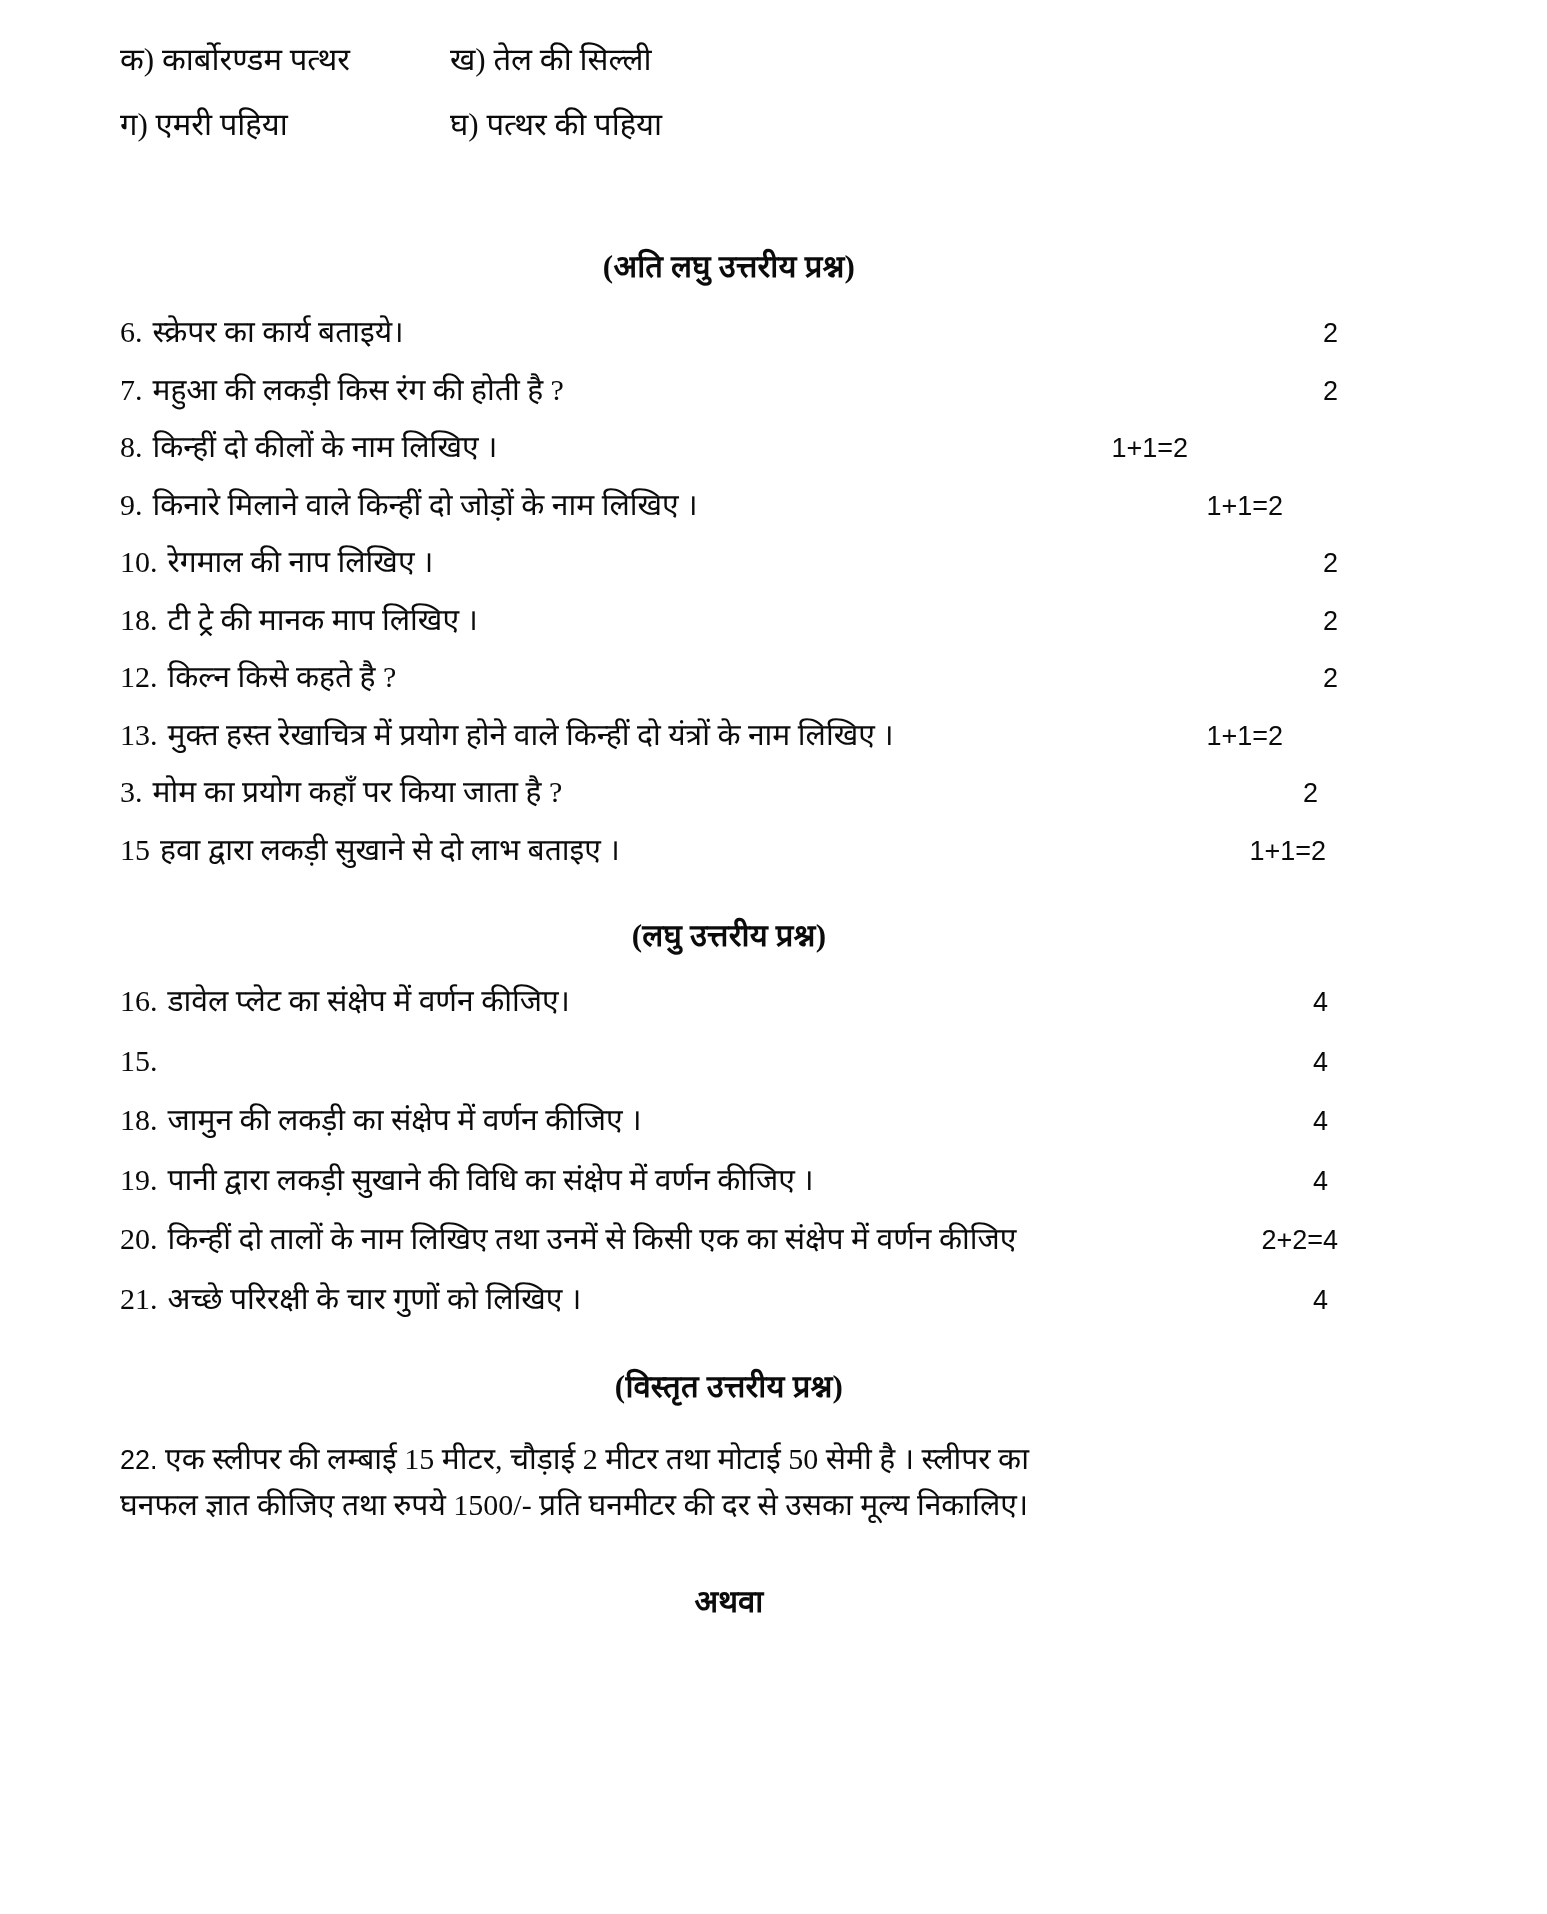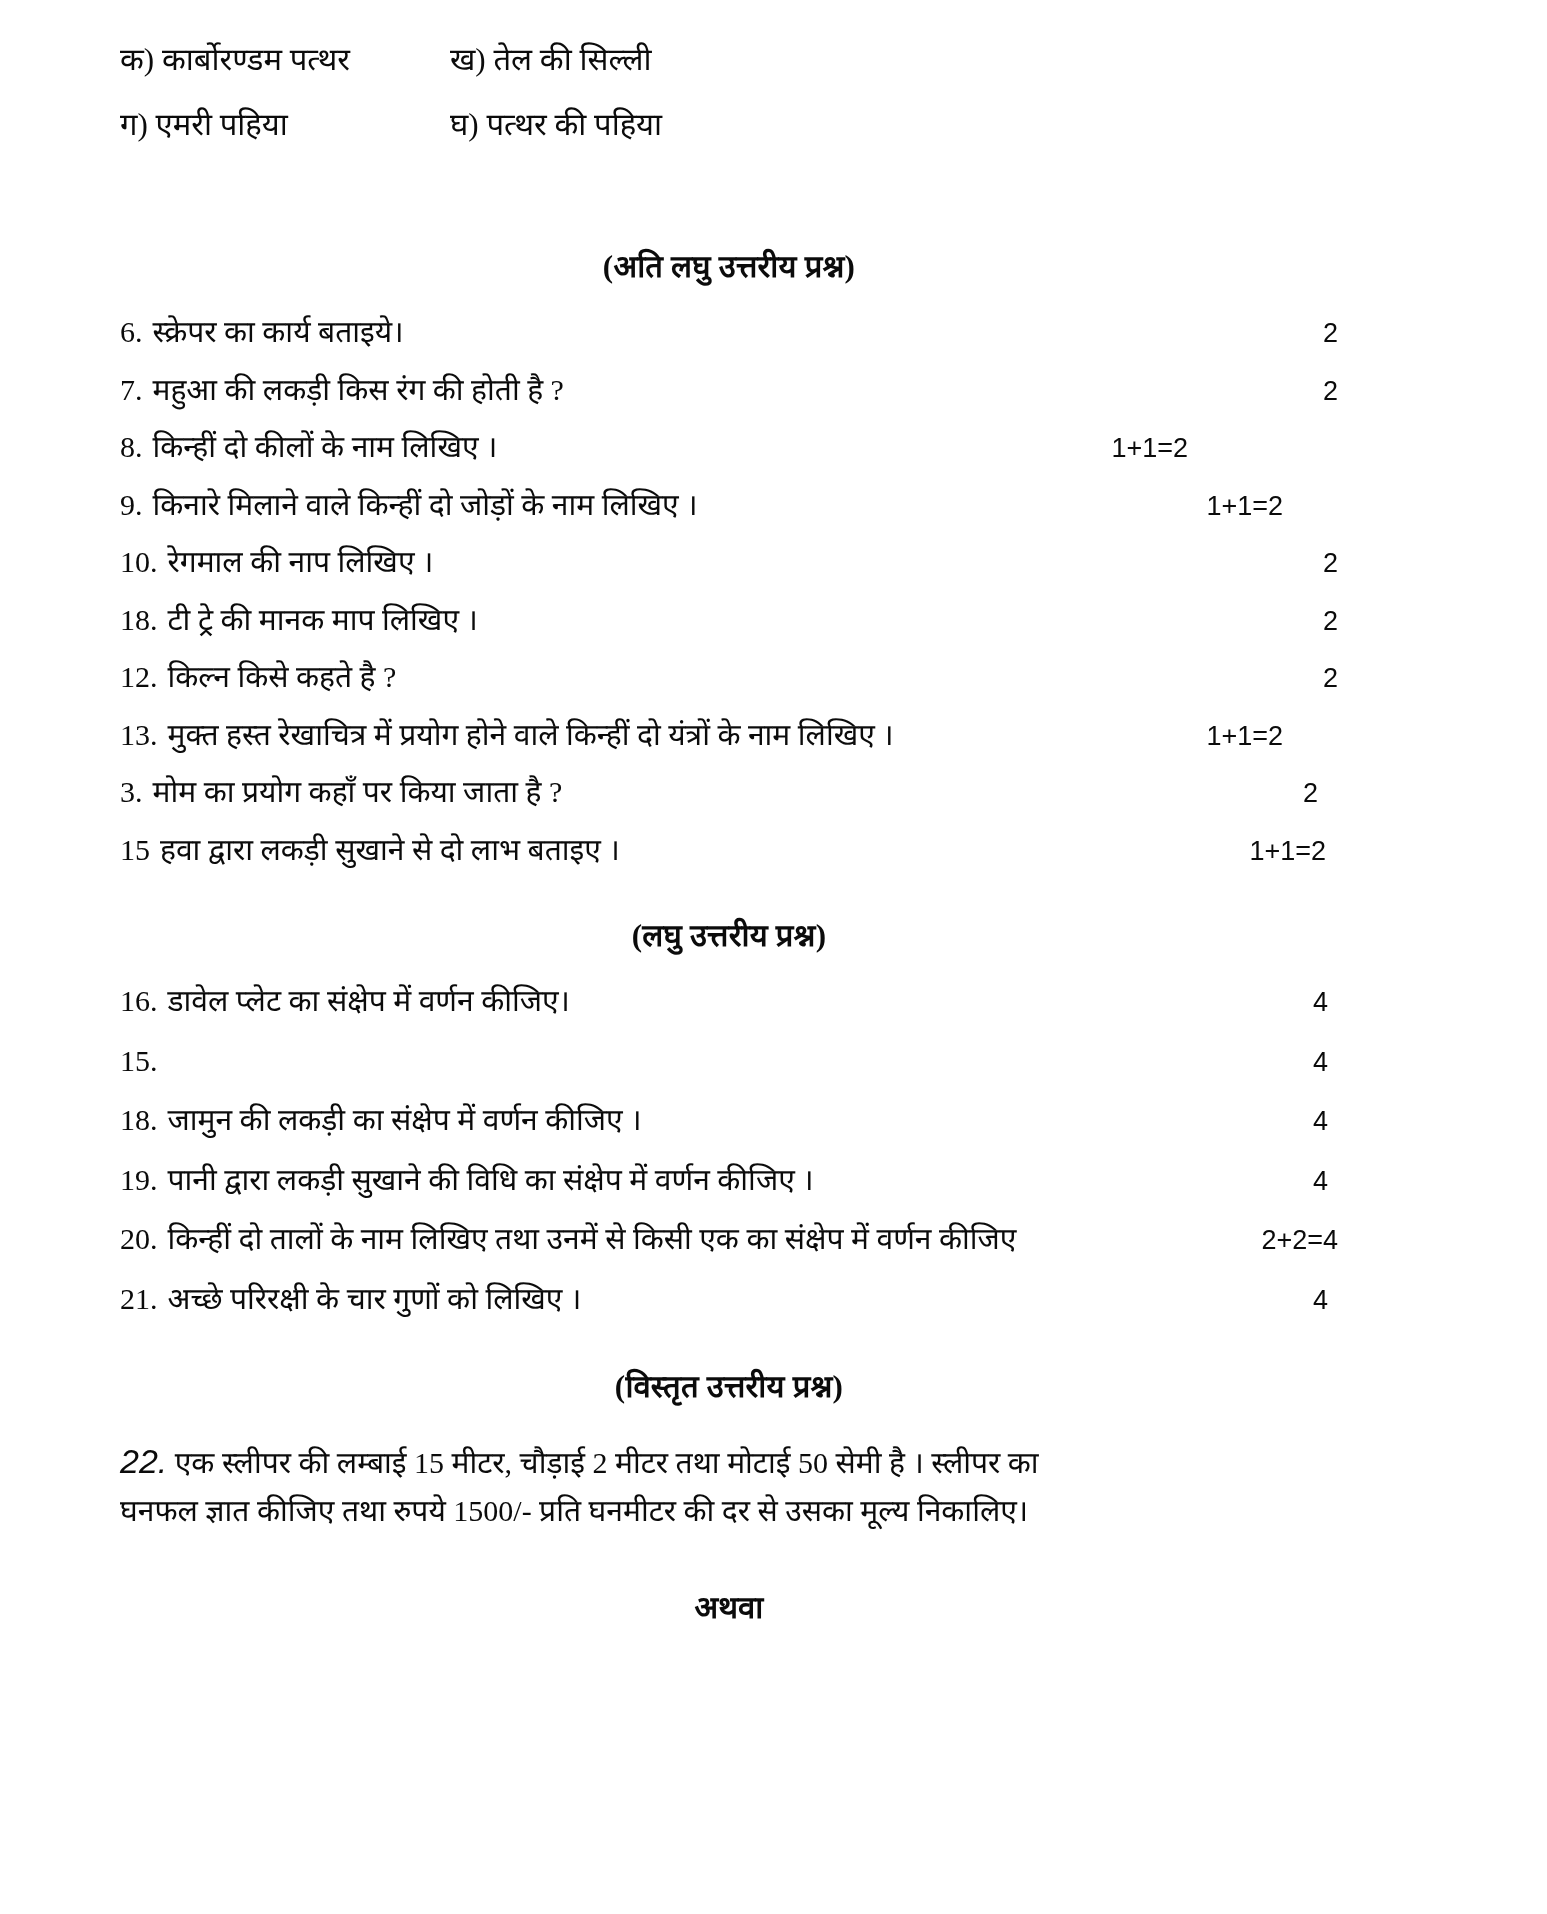--- a/index.html
+++ b/index.html
@@ -64,21 +64,21 @@
     white-space: pre;
     text-align: right;
   }
 
   .para {
     font-size: 30px;
     line-height: 1.52;
     margin: 0;
     text-align: left;
   }
-  .para .num { font-family: "Liberation Sans","DejaVu Sans",sans-serif; font-size: 34px; font-style: italic; }
+  .para .num { font-family: "Liberation Sans","DejaVu Sans",sans-serif; font-size: 27px; }
 
   .marks-right {
     text-align: right;
     font-family: "Liberation Sans", "DejaVu Sans", sans-serif;
     font-size: 27px;
     padding-right: 80px;
   }
   .center-bold {
     text-align: center;
     font-size: 31px;

